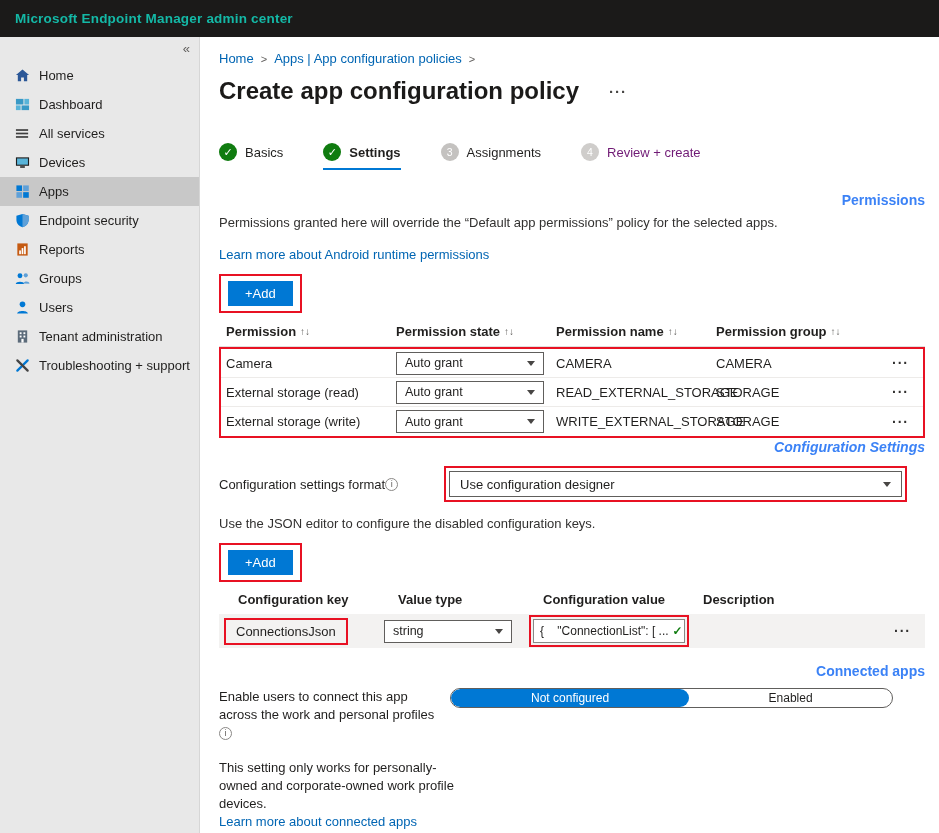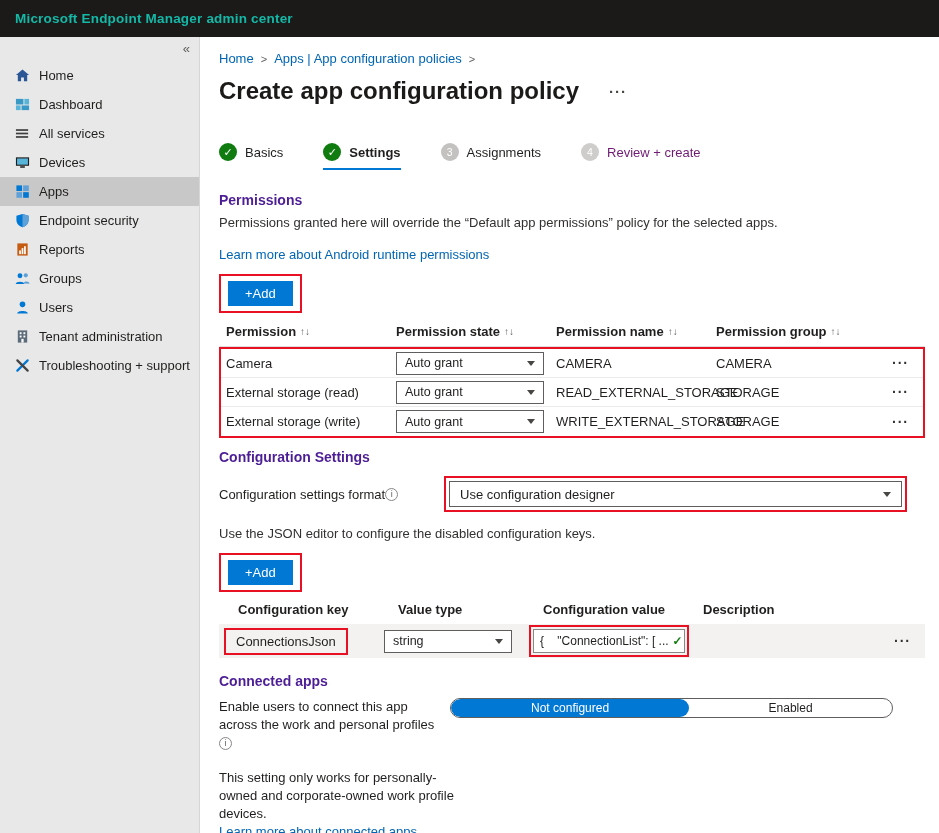--- a/index.html
+++ b/index.html
@@ -47,21 +47,21 @@
     display: flex; align-items: center; justify-content: center;
     font-size: 11px; flex-shrink: 0;
   }
   .step.done .circle { background: #107c10; color: #fff; }
   .step.current { border-bottom: 2px solid #0078d4; }
   .step.current .label { font-weight: 700; }
   .step.todo .circle { background: #c4c2c0; color: #fff; font-size: 10.5px; }
   .step.todo.far .label { color: #701a75; }
   .step.todo.far .circle { background: #cfcdcb; }
   
-  .sec-head { font-size: 14px; font-weight: 700; color: #4c1d95; }
+  .sec-head { font-size: 14px; font-weight: 700; color: #3b82f6; text-align: right; }
   .perm-head { margin-top: 22px; }
   .desc { margin-top: 7px; font-size: 13px; color: #323130; }
   a.link { color: #0065b3; text-decoration: none; cursor: pointer; display: inline-block; }
   .learn-link { margin-top: 17px; }
   .hl { border: 2px solid #e81123; }
   .add-wrap { display: inline-block; margin-top: 12px; padding: 5px 7px; }
   .btn-add {
     background: #0078d4; color: #fff; border: none; font-size: 13px;
     padding: 5px 17px; cursor: pointer; font-family: inherit;
   }
@@ -79,21 +79,21 @@
   .drow:last-child { border-bottom: none; }
   .cell { font-size: 13px; color: #201f1e; }
   .select {
     height: 23px; width: 148px; background: #fff; border: 1px solid #605e5c;
     display: flex; align-items: center; justify-content: space-between;
     padding: 8px 8px; font-size: 12.5px; cursor: pointer;
   }
   .chev { width: 0; height: 0; border-left: 4px solid transparent; border-right: 4px solid transparent; border-top: 5px solid #484644; }
   .more { text-align: right; padding-right: 14px; font-weight: 700; font-size: 14px; color: #323130; letter-spacing: 1px; cursor: pointer; }
   
-  .cfg-head { margin-top: 11px; }
+  .cfg-head { margin-top: 1px; font-style: italic; }
   .fmt-row { display: flex; align-items: center; margin-top: 11px; }
   .fmt-label { width: 225px; display: flex; align-items: center; font-size: 13px; }
   .info {
     width: 13px; height: 13px; border: 1px solid #8a8886; border-radius: 50%;
     font-size: 9px; display: inline-flex; align-items: center; justify-content: center;
     color: #605e5c; flex-shrink: 0; cursor: default;
   }
   .fmt-hl { flex: 1; margin-right: 18px; padding: 3px; }
   .select-wide {
     height: 26px; background: #fff; border: 1px solid #605e5c;

